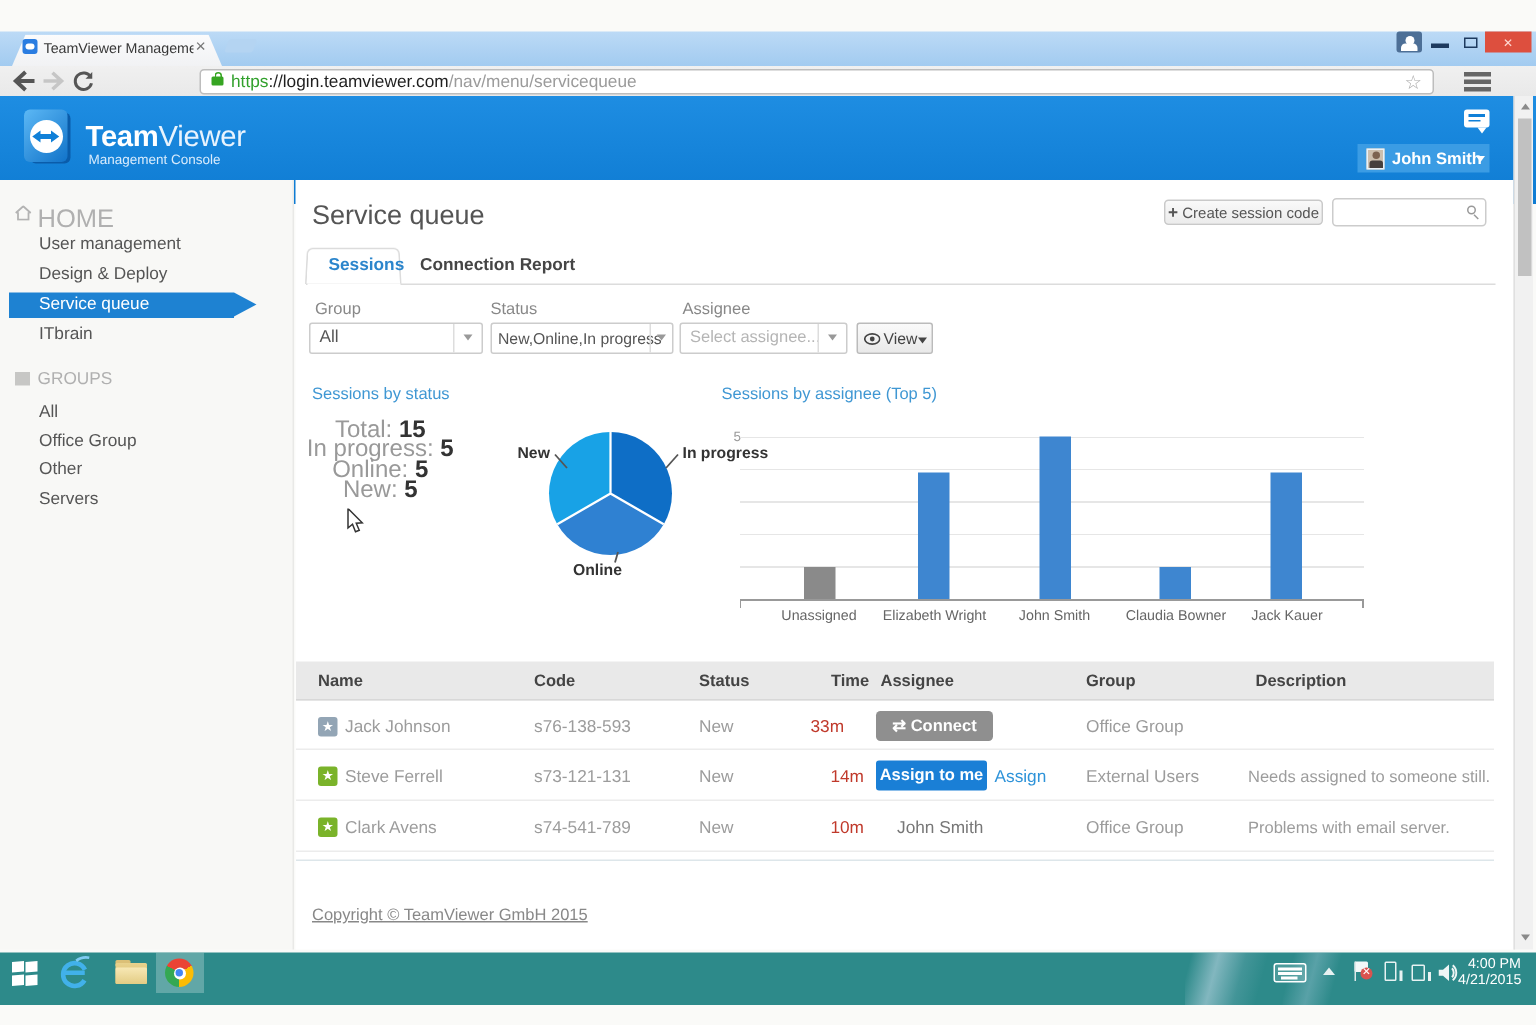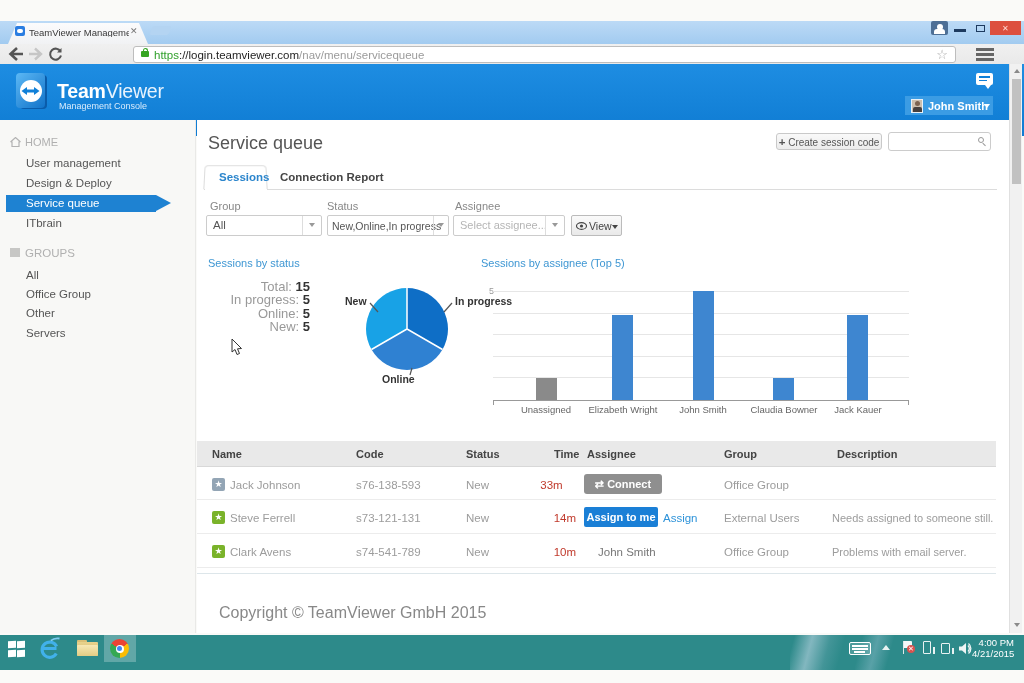--- a/index.html
+++ b/index.html
@@ -86,21 +86,21 @@
     <div class="abs" style="left:23px;top:3.5px;font-size:11px;font-weight:bold;color:#fff;white-space:nowrap;">John Smith</div>
     <div class="abs" style="left:79px;top:8px;width:0;height:0;border-left:3.5px solid transparent;border-right:3.5px solid transparent;border-top:4.5px solid #fff;"></div>
   </div>
 </div>
 
 <div class="abs" id="sidebar" style="left:0;top:120px;width:196px;height:513px;background:#f8f8f6;border-right:1px solid #e9e9e7;font-size:11.5px;color:#555;">
 
   <svg class="abs" style="left:10px;top:17px;" width="11" height="10" viewBox="0 0 11 10">
       <path d="M0.5 5 L5.5 0.5 L10.5 5 M2 4.5 L2 9.5 L9 9.5 L9 4.5" stroke="#b3b3b3" stroke-width="1.2" fill="none"></path>
     </svg>
-  <div class="abs" style="left:25px;top:16px;color:#b0b0b0;font-size:11px;">HOME</div>
+  <div class="abs" style="left:25px;top:16px;color:#b0b0b0;font-size:17px;">HOME</div>
   <div class="abs" style="left:26px;top:37px;">User management</div>
   <div class="abs" style="left:26px;top:56.5px;">Design &amp; Deploy</div>
   <div class="abs" style="left:6px;top:74.5px;width:150px;height:17.5px;background:#1e82d2;"></div>
   <div class="abs" style="left:156px;top:74.5px;width:0;height:0;border-top:8.75px solid transparent;border-bottom:8.75px solid transparent;border-left:15px solid #1e82d2;"></div>
   <div class="abs" style="left:26px;top:77px;color:#fff;">Service queue</div>
   <div class="abs" style="left:26px;top:97px;">ITbrain</div>
 
   <div class="abs" style="left:10px;top:128px;width:10px;height:9px;background:#c7c7c5;"></div>
   <div class="abs" style="left:25px;top:126.5px;color:#b0b0b0;font-size:11.5px;">GROUPS</div>
   <div class="abs" style="left:26px;top:148.5px;">All</div>
@@ -150,21 +150,21 @@
         <ellipse cx="5.5" cy="4" rx="5" ry="3.4" fill="none" stroke="#444" stroke-width="1.1"></ellipse>
         <circle cx="5.5" cy="4" r="1.6" fill="#444"></circle>
       </svg>
     <div class="abs" style="left:17px;top:4px;font-size:10.5px;color:#444;">View</div>
     <div class="abs" style="right:3px;top:8.5px;width:0;height:0;border-left:3.2px solid transparent;border-right:3.2px solid transparent;border-top:4px solid #444;"></div>
   </div>
 
   <div class="abs" style="left:11px;top:137px;font-size:11px;color:#3f97d3;">Sessions by status</div>
   <div class="abs" style="left:284px;top:137px;font-size:11px;color:#3f97d3;">Sessions by assignee (Top 5)</div>
 
-  <div class="abs" style="left:0px;top:160px;width:113px;font-size:13px;color:#999;text-align:right;line-height:13.4px;">
+  <div class="abs" style="left:0px;top:160px;width:113px;font-size:16px;color:#999;text-align:center;line-height:13.4px;">
     <div>Total: <b style="color:#333;">15</b></div>
     <div>In progress: <b style="color:#333;">5</b></div>
     <div>Online: <b style="color:#333;">5</b></div>
     <div>New: <b style="color:#333;">5</b></div>
   </div>
 
   <svg class="abs" style="left:34px;top:219px;" width="12" height="18" viewBox="0 0 12 18">
       <path d="M1 0 L1 13 L4 10.5 L6 15.5 L8.5 14.5 L6.5 9.8 L10.5 9.5 Z" fill="#fff" stroke="#333" stroke-width="1"></path>
     </svg>
 
@@ -248,21 +248,21 @@
     <div class="abs" style="left:33px;top:12px;">Clark Avens</div>
     <div class="abs" style="left:159px;top:12px;">s74-541-789</div>
     <div class="abs" style="left:269px;top:12px;">New</div>
     <div class="abs" style="left:330px;top:12px;width:49px;text-align:right;color:#c0392b;">10m</div>
     <div class="abs" style="left:401px;top:12px;color:#777;">John Smith</div>
     <div class="abs" style="left:527px;top:12px;">Office Group</div>
     <div class="abs" style="left:635px;top:12px;font-size:11px;">Problems with email server.</div>
   </div>
 
   <div class="abs" style="left:0;top:453px;width:799px;height:1px;background:#dde6ea;"></div>
-  <div class="abs" style="left:22px;top:484px;font-size:16px;color:#888;">Copyright © TeamViewer GmbH 2015</div>
+  <div class="abs" style="left:11px;top:484px;font-size:11px;color:#888;text-decoration:underline;">Copyright © TeamViewer GmbH 2015</div>
 </div>
 
 <div class="abs" style="left:1009px;top:64px;width:13px;height:569px;background:#f1f1f1;border-left:1px solid #e0e0e0;">
   <div class="abs" style="left:3.5px;top:5px;width:0;height:0;border-left:3px solid transparent;border-right:3px solid transparent;border-bottom:4.5px solid #8a8a8a;"></div>
   <div class="abs" style="left:1.5px;top:15px;width:9px;height:105px;background:#c1c1c1;"></div>
   <div class="abs" style="left:3.5px;bottom:6px;width:0;height:0;border-left:3px solid transparent;border-right:3px solid transparent;border-top:4.5px solid #8a8a8a;"></div>
 </div>
 
 <div class="abs" id="taskbar" style="left:0;top:635px;width:1024px;height:35px;background:#2d8a8a;overflow:hidden;">
 

